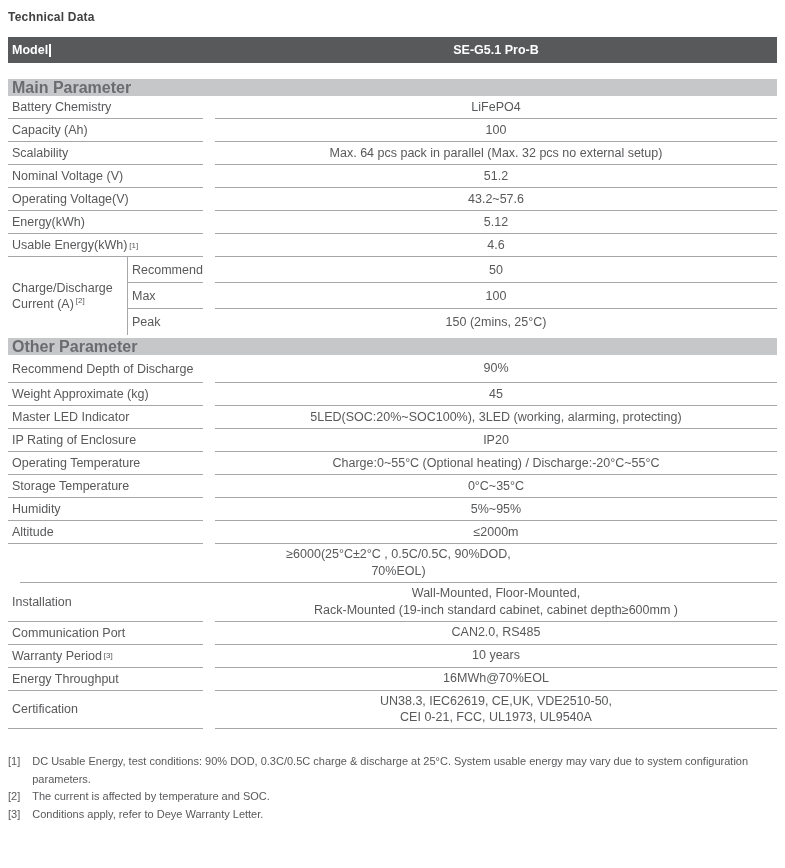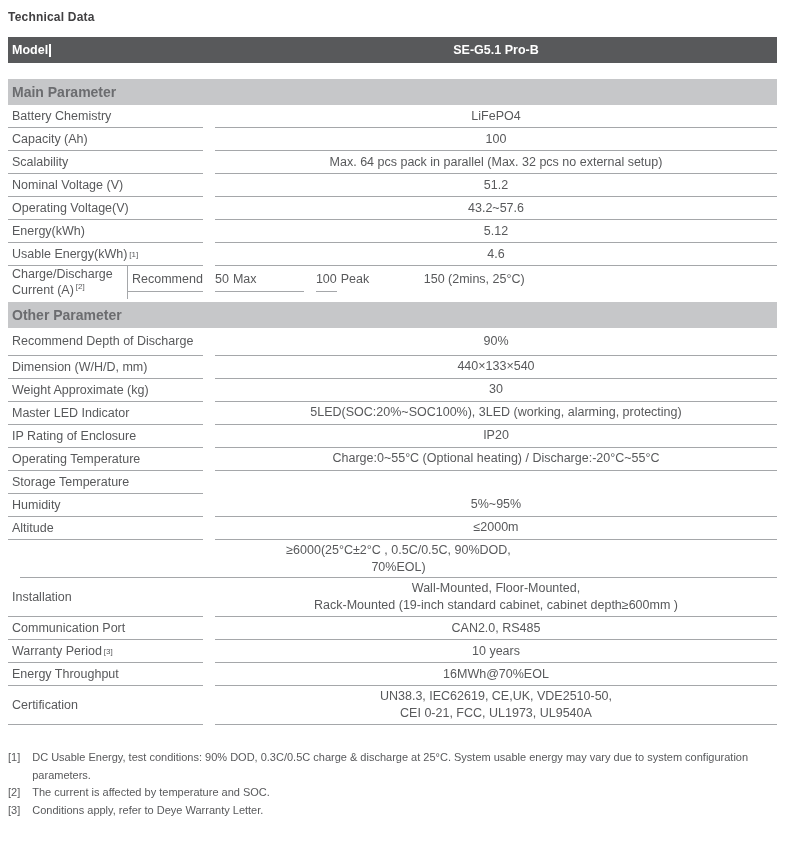--- a/index.html
+++ b/index.html
@@ -24,22 +24,22 @@
   }
   .model-bar .m-label { width: 195px; padding-left: 4px; display: flex; align-items: center; }
   .model-bar .m-gap { width: 12px; }
   .model-bar .m-value { flex: 1; text-align: center; }
   .caret {
     display: inline-block; width: 2px; height: 13px;
     background: #ffffff; margin-left: 1px; vertical-align: -2px;
   }
 
   .section-bar {
-    height: 26px; background: #c6c7c9; color: #6b6c6f;
-    font-size: 14px; font-weight: 700;
+    height: 17px; background: #c6c7c9; color: #6b6c6f;
+    font-size: 16px; font-weight: 700;
     display: flex; align-items: center; padding-left: 4px;
   }
   .section-bar.first { margin-top: 16px; }
   .section-bar.second { margin-top: 3px; }
 
   .row { display: flex; align-items: stretch; min-height: 23px; font-size: 12.5px; }
   .row .cell-l {
     width: 195px; padding: 2px 0 2px 4px;
     display: flex; align-items: center;
     border-bottom: 1px solid #a5a7aa;
@@ -54,21 +54,21 @@
   .row.tall { min-height: 28px; }
   sup.fn { font-size: 8px; margin-left: 2px; }
 
   
   .cd-block { display: flex; font-size: 12.5px; }
   .cd-label {
     width: 119px; padding-left: 4px;
     display: flex; align-items: center; line-height: 1.3;
   }
   .cd-label .cd-label-text { white-space: pre-line; }
-  .cd-right { flex: 1; border-left: 1px solid #a5a7aa; display: flex; }
+  .cd-right { flex: 1; border-left: 1px solid #a5a7aa; display: flex; flex-direction: column; }
   .cd-subrow { display: flex; align-items: stretch; height: 26px; }
   .cd-subrow .sub-l {
     width: 75px; padding-left: 4px;
     display: flex; align-items: center;
   }
   .cd-subrow .sub-gap { width: 12px; }
   .cd-subrow .sub-v {
     flex: 1; display: flex; align-items: center; justify-content: center; text-align: center;
   }
   .cd-subrow:not(:last-child) .sub-l,
@@ -182,31 +182,24 @@
 
   <div class="row tall">
     <div class="cell-l">
         <span>Recommend Depth of Discharge</span>
       </div>
     <div class="gap"></div>
     <div class="cell-r">90%</div>
   </div>
   <div class="row">
     <div class="cell-l">
-        <span>Dimension (W/H/D, mm)</span>
-      </div>
-    <div class="gap"></div>
-    <div class="cell-r">440×133×540</div>
-  </div>
-  <div class="row">
-    <div class="cell-l">
         <span>Weight Approximate (kg)</span>
       </div>
     <div class="gap"></div>
-    <div class="cell-r">30</div>
+    <div class="cell-r">45</div>
   </div>
   <div class="row">
     <div class="cell-l">
         <span>Master LED Indicator</span>
       </div>
     <div class="gap"></div>
     <div class="cell-r">5LED(SOC:20%~SOC100%), 3LED (working, alarming, protecting)</div>
   </div>
   <div class="row">
     <div class="cell-l">
@@ -220,20 +213,21 @@
         <span>Operating Temperature</span>
       </div>
     <div class="gap"></div>
     <div class="cell-r">Charge:0~55°C (Optional heating) / Discharge:-20°C~55°C</div>
   </div>
   <div class="row">
     <div class="cell-l">
         <span>Storage Temperature</span>
       </div>
     <div class="gap"></div>
+    <div class="cell-r">0°C~35°C</div>
   </div>
   <div class="row">
     <div class="cell-l">
         <span>Humidity</span>
       </div>
     <div class="gap"></div>
     <div class="cell-r">5%~95%</div>
   </div>
   <div class="row">
     <div class="cell-l">

